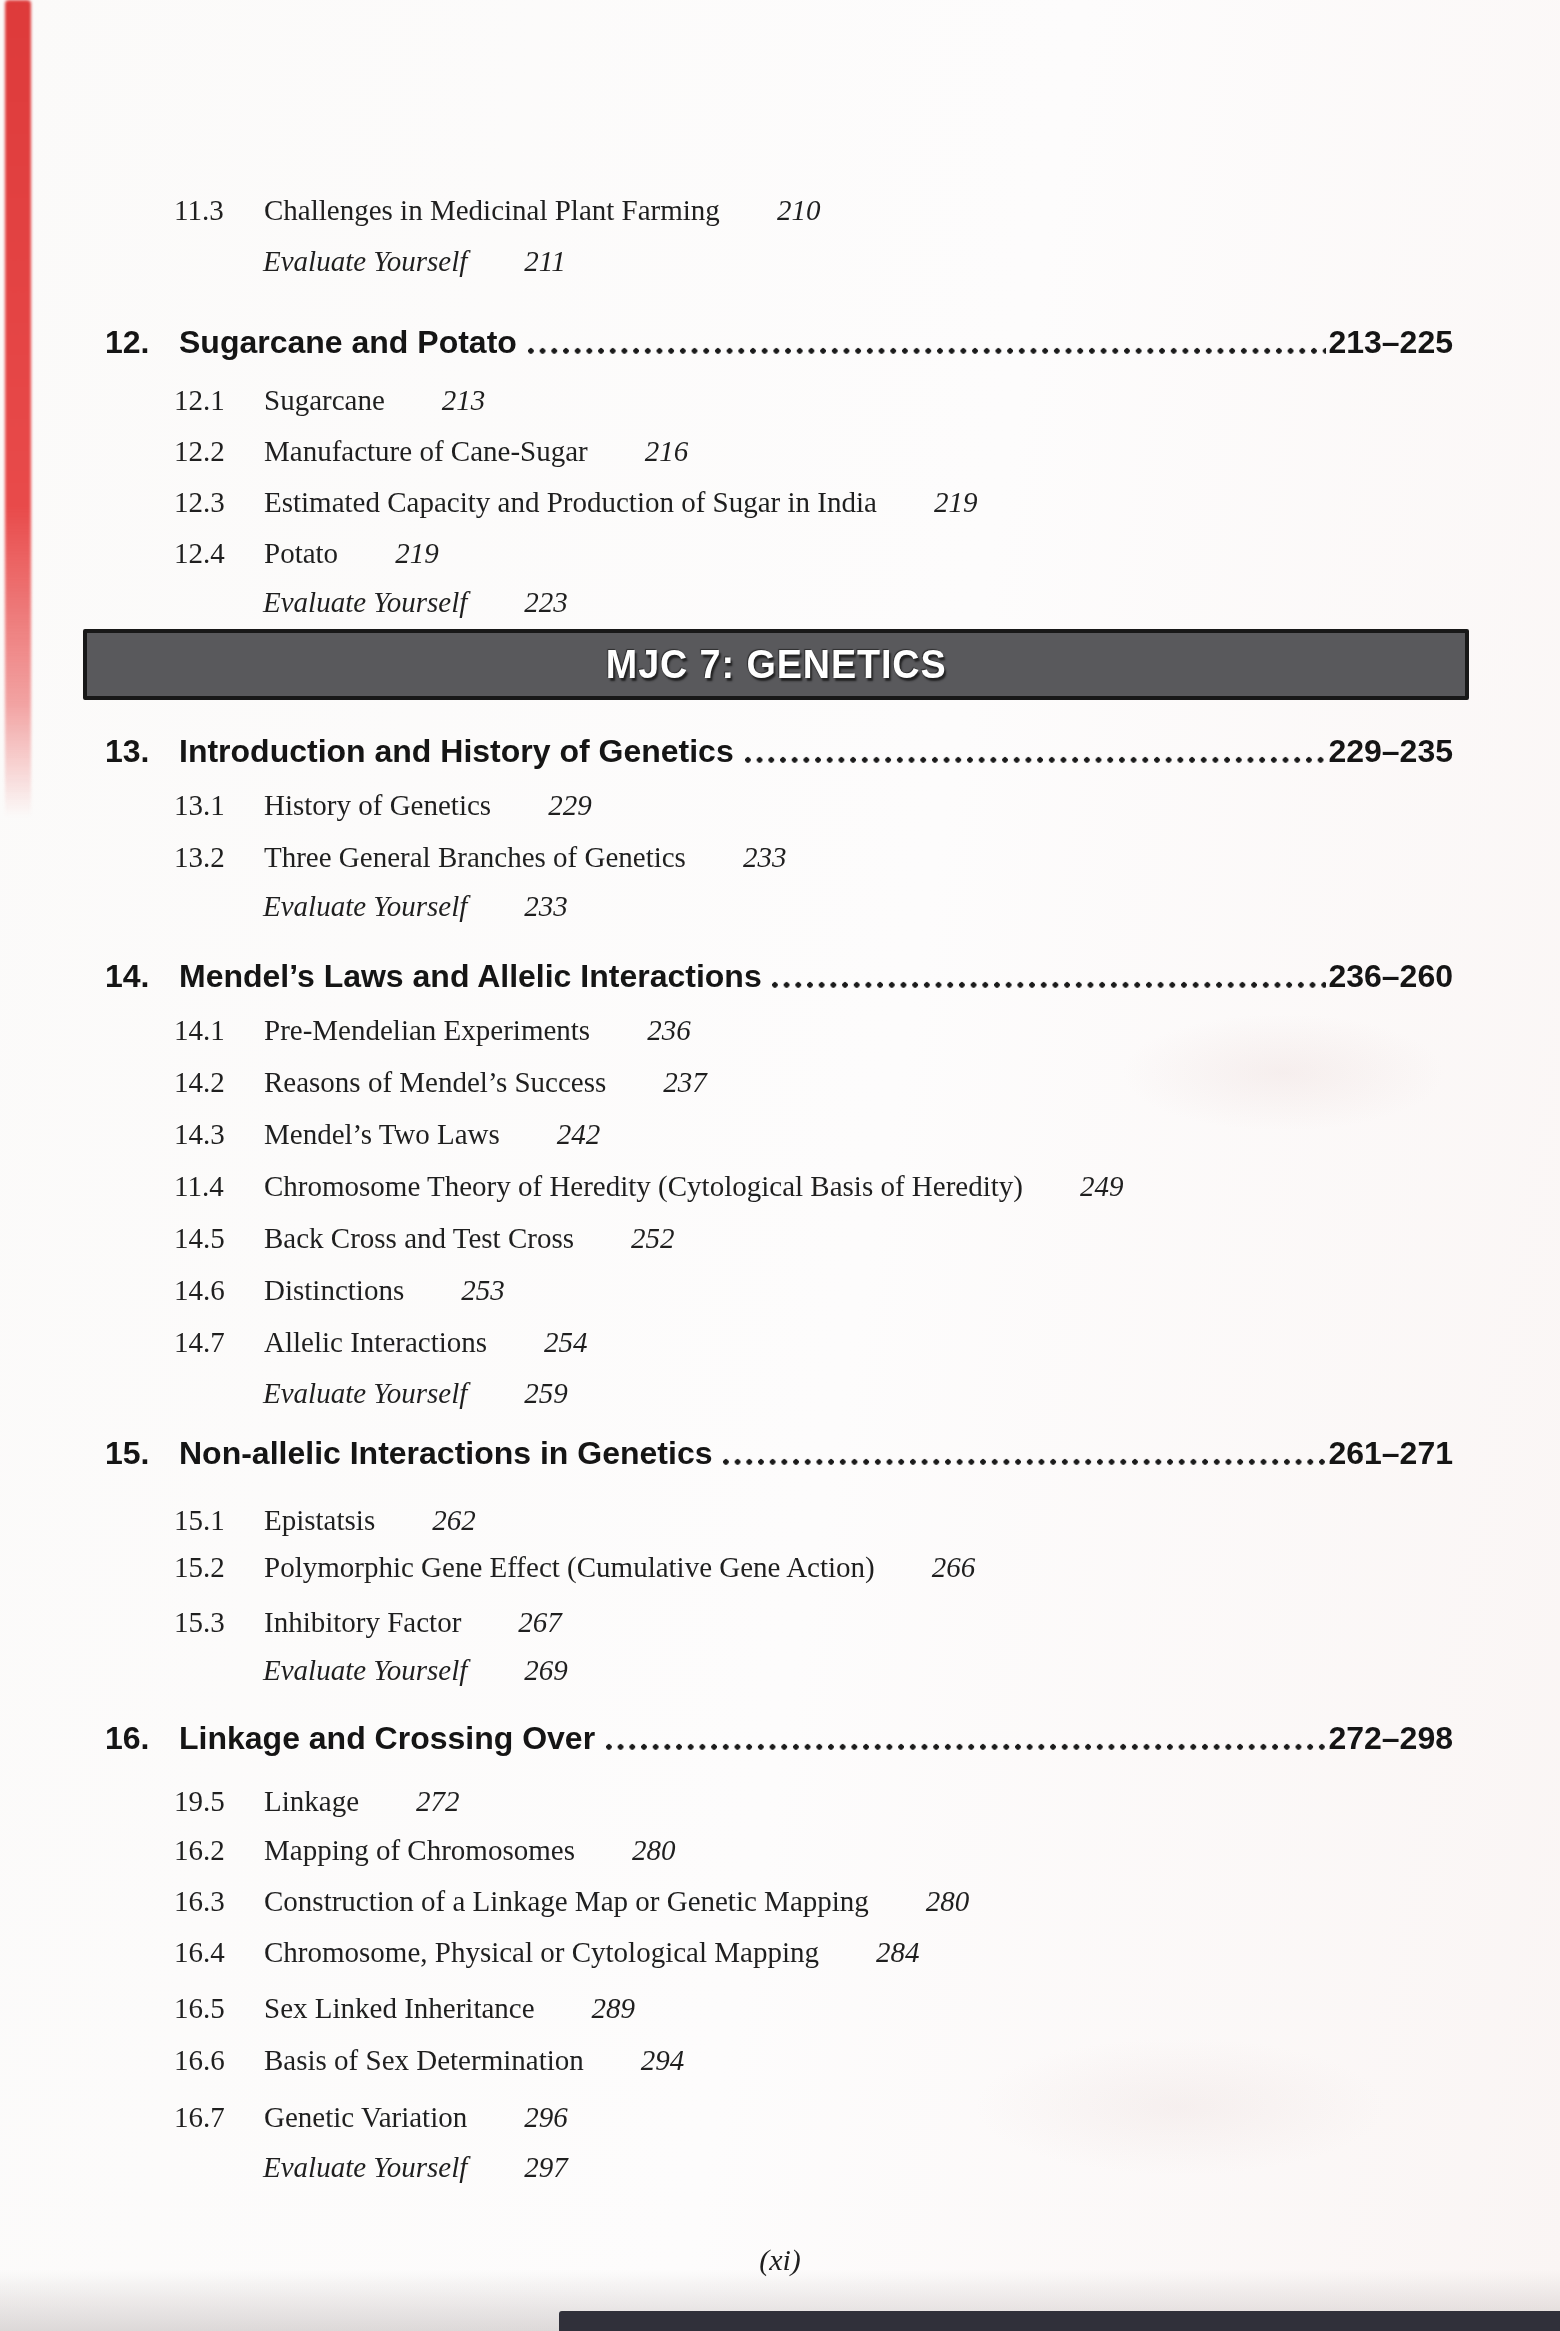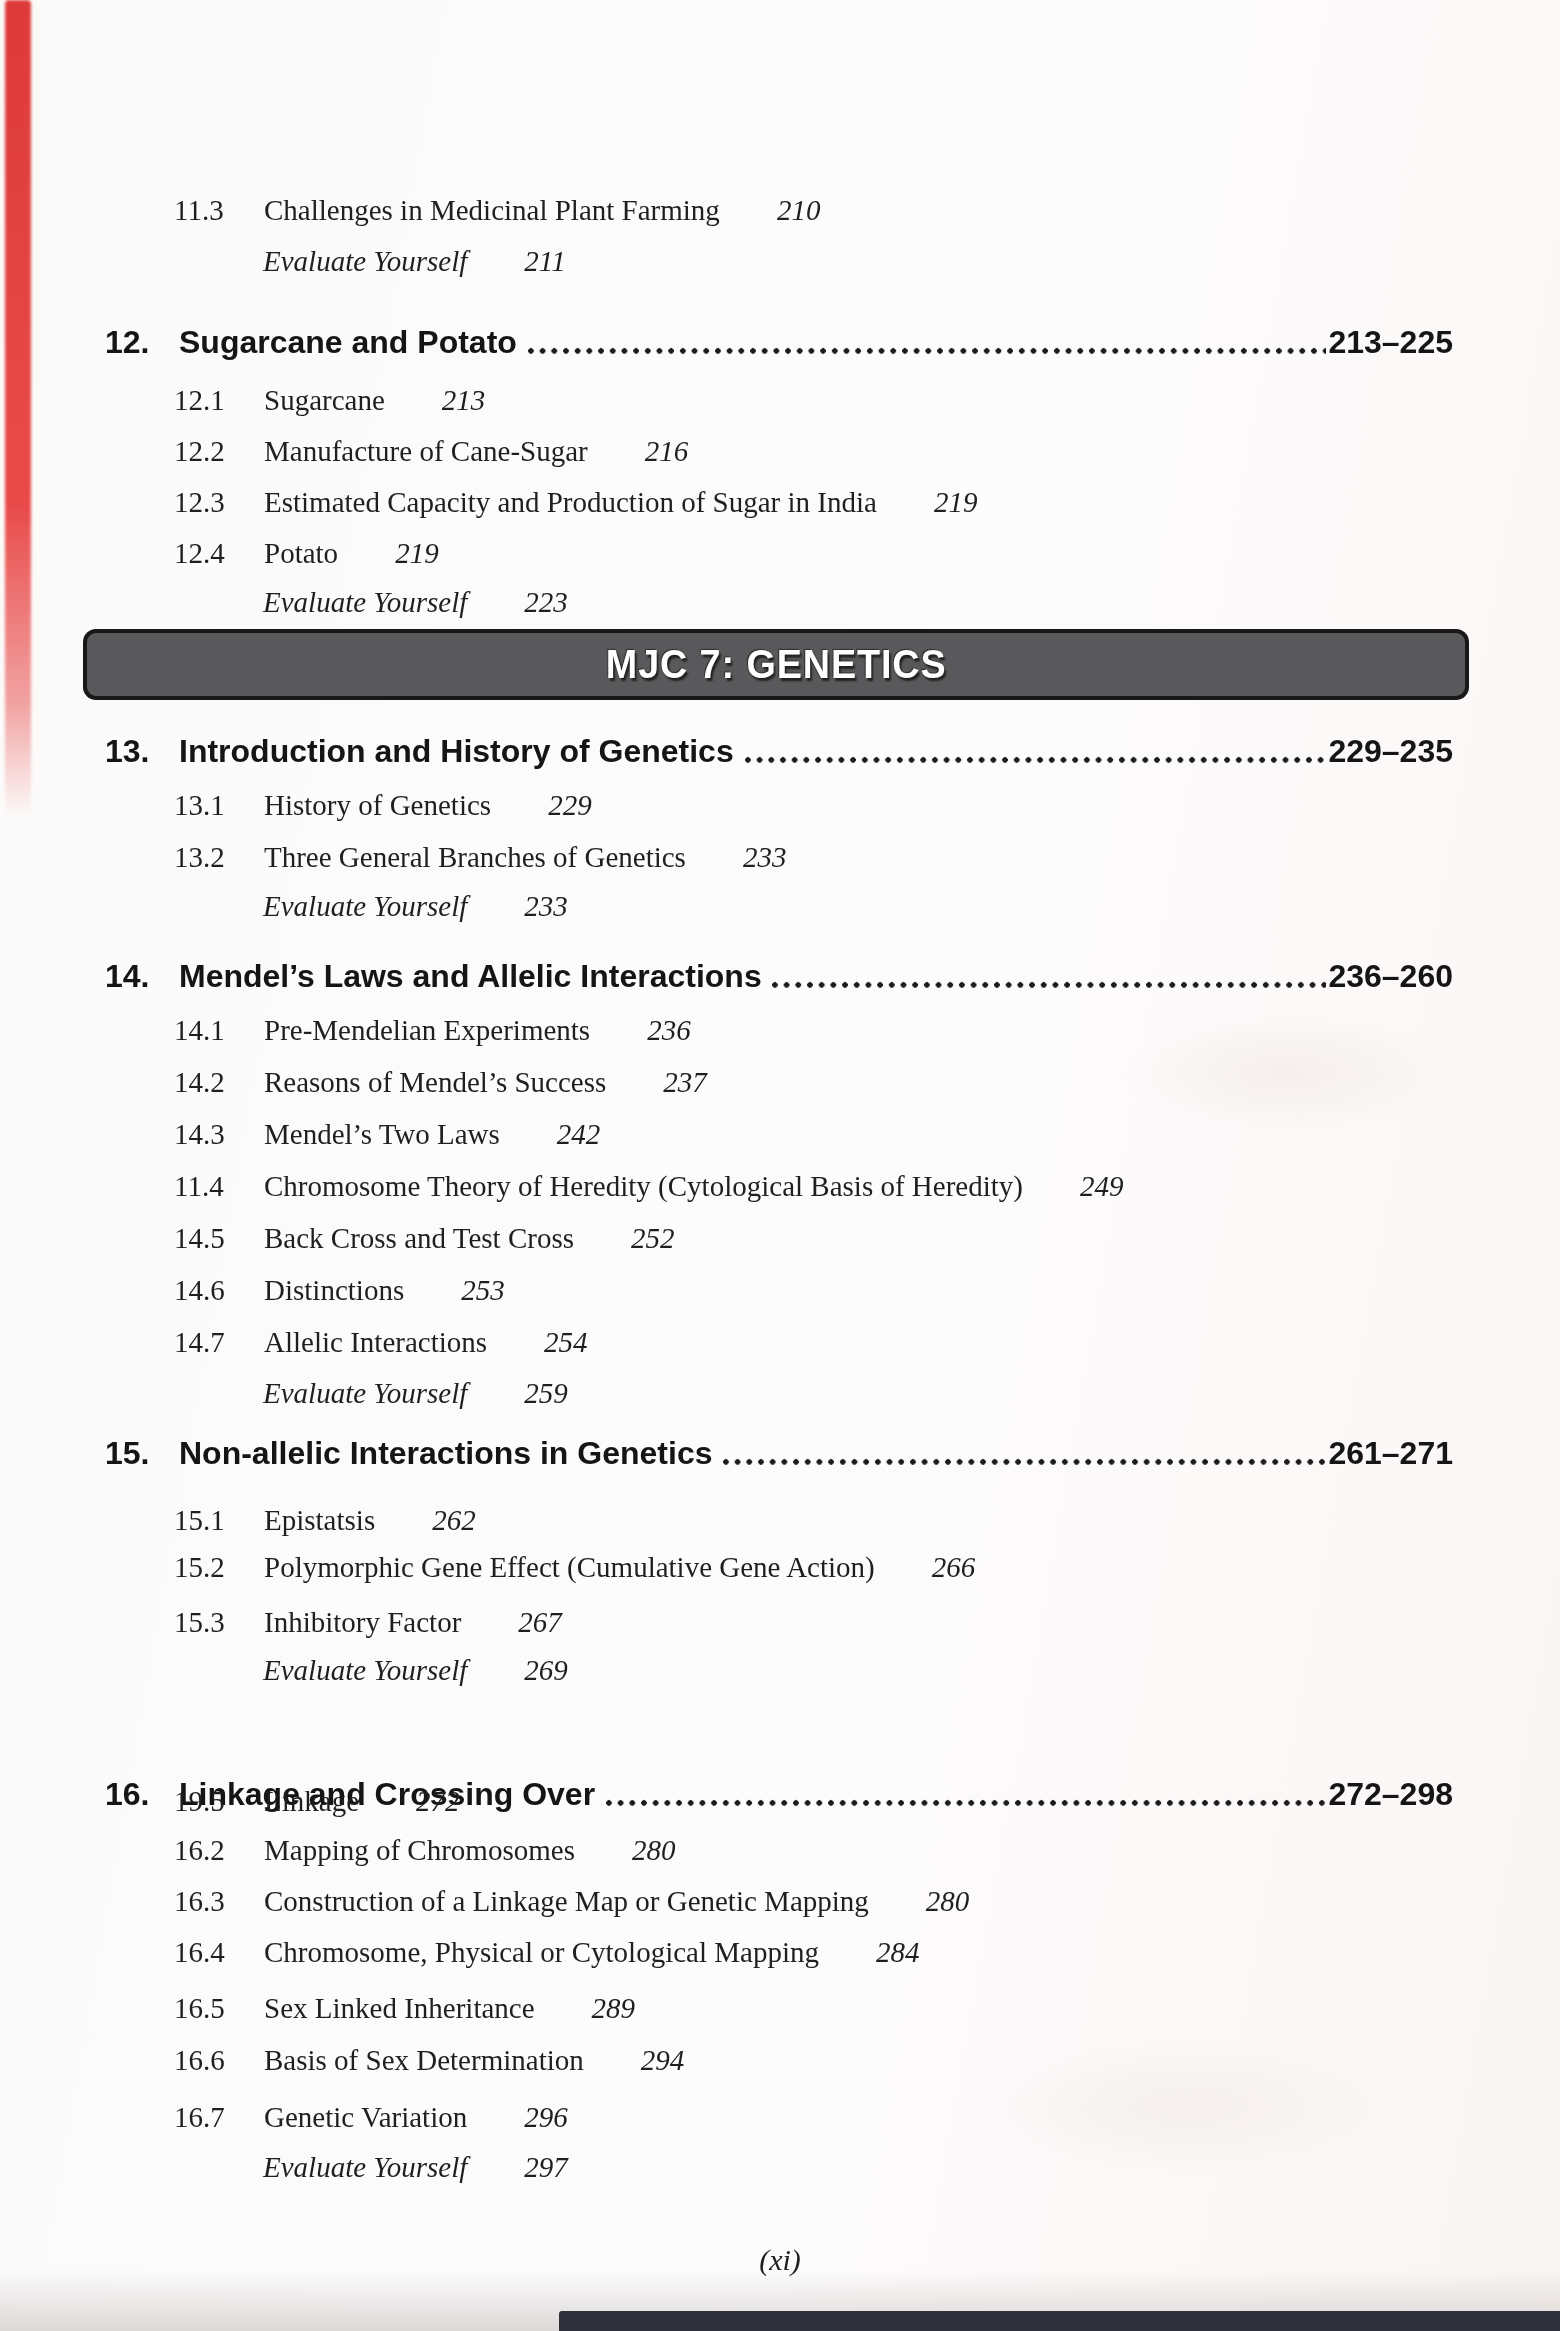--- a/index.html
+++ b/index.html
@@ -37,21 +37,21 @@
   .chap{position:absolute;left:105px;width:1348px;display:flex;align-items:flex-start;
         font-family:"Liberation Sans",sans-serif;font-weight:bold;font-size:32px;line-height:41px;
         color:#151515;white-space:nowrap;}
   .cn{width:74px;}
   .leader{flex:1;align-self:flex-end;height:11.7px;margin:0 2px 6.8px 9.8px;
           background-image:radial-gradient(circle at 3.9px 5.9px,#1b1b1b 2.5px,rgba(0,0,0,0) 3px);
           background-size:11.7px 11.7px;background-repeat:repeat-x;background-position:left bottom;}
 
   
   .banner{position:absolute;left:83px;top:629px;width:1386px;height:71px;box-sizing:border-box;
-          background:#59595c;border:4.9px solid #181818;border-radius:13px;
+          background:#59595c;border:4.9px solid #181818;border-radius:2px;
           display:flex;align-items:center;justify-content:center;}
   .banner .bl{font-family:"Liberation Sans",sans-serif;font-weight:bold;font-size:41px;color:#ffffff;
               letter-spacing:1px;transform:scaleX(.92);
               text-shadow:2px 2.9px 2px rgba(10,10,10,.7),-1px -1px 1px rgba(10,10,10,.55);}
 
   .footer{position:absolute;top:2243px;left:0;width:100%;text-align:center;
           font-size:30px;font-style:italic;color:#1f1f1f;}
 </style>
 </head>
 <body>
@@ -189,21 +189,21 @@
   <div class="sub" style="top:1604px">
     <span class="sn">15.3</span>
     <span class="st">Inhibitory Factor</span>
     <span class="sp">267</span>
   </div>
   <div class="eval" style="top:1652px">
     <span class="et">Evaluate Yourself</span>
     <span class="sp">269</span>
   </div>
 
-  <div class="chap" style="top:1774px">
+  <div class="chap" style="top:1718px">
     <span class="cn">16.</span>
     <span class="ct">Linkage and Crossing Over</span>
     <span class="leader"></span>
     <span class="cp">272–298</span>
   </div>
   <div class="sub" style="top:1783px">
     <span class="sn">19.5</span>
     <span class="st">Linkage</span>
     <span class="sp">272</span>
   </div>

